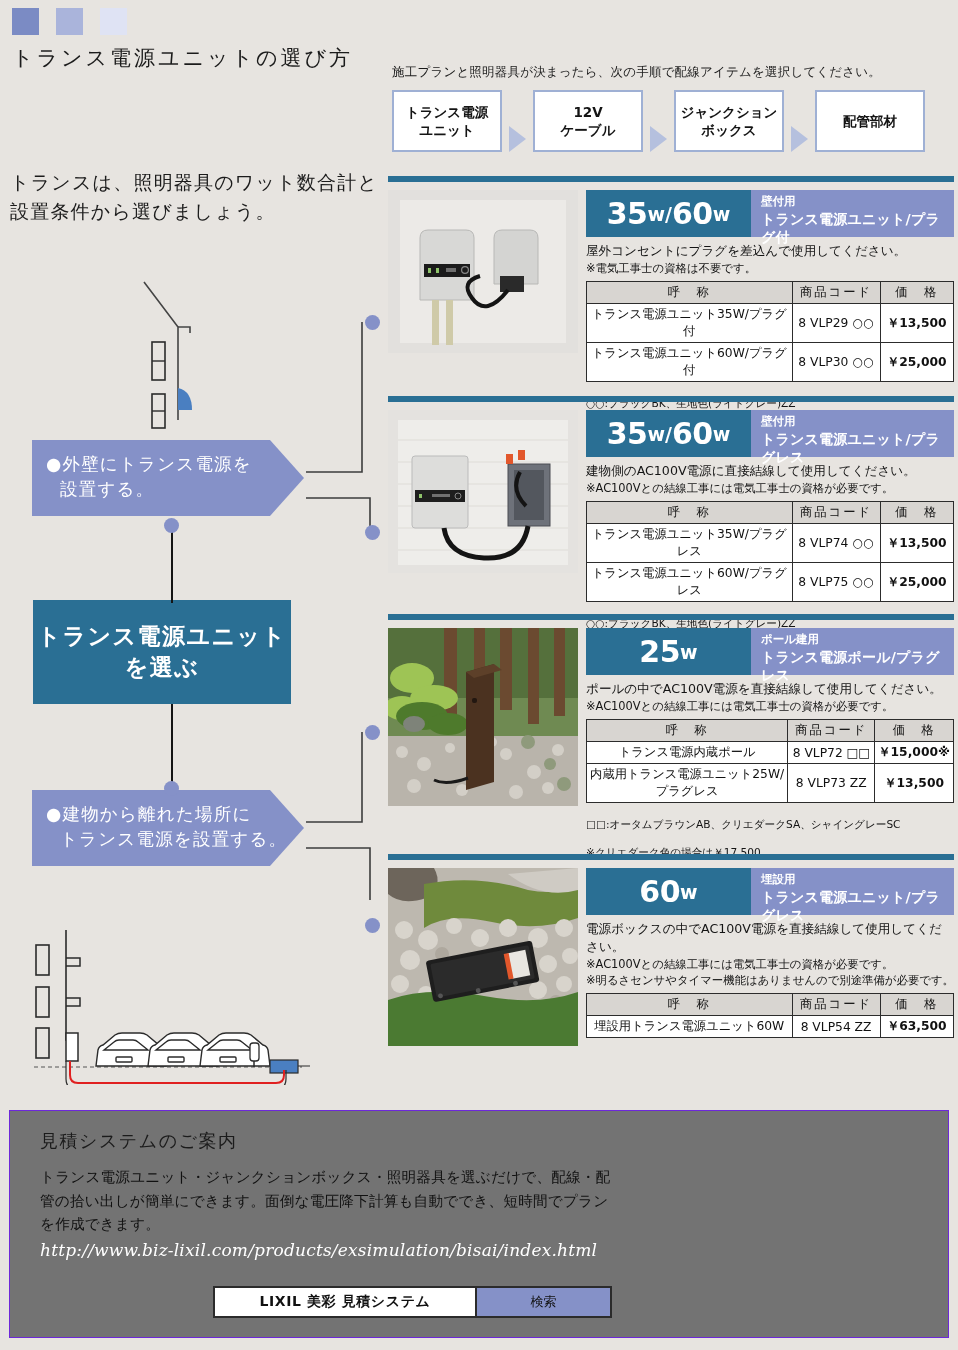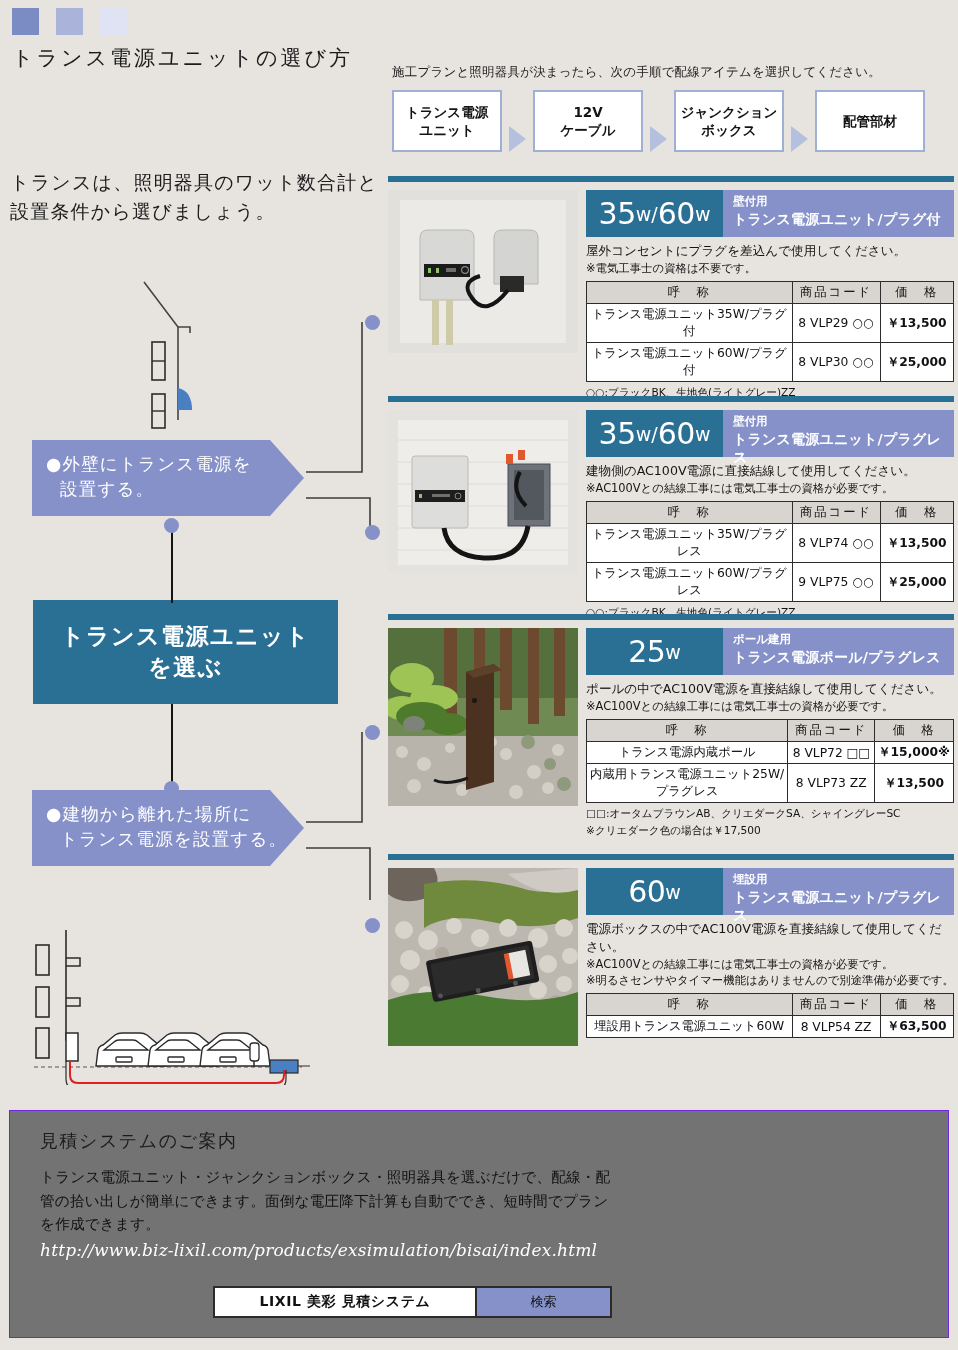--- a/index.html
+++ b/index.html
@@ -56,21 +56,21 @@
     position: absolute; background: #8591c8; color: #fff;
     font-size: 17.5px; line-height: 1.45; letter-spacing: 1.2px;
     padding: 12px 10px 12px 14px;
     font-family: "DejaVu Sans", sans-serif;
     clip-path: polygon(0 0, calc(100% - 34px) 0, 100% 50%, calc(100% - 34px) 100%, 0 100%);
   }
   .chev-a { left: 32px; top: 440px; width: 272px; height: 76px; }
   .chev-b { left: 32px; top: 790px; width: 272px; height: 76px; }
 
   .center-box {
-    position: absolute; left: 33px; top: 600px; width: 305px; height: 104px;
+    position: absolute; left: 33px; top: 600px; width: 258px; height: 104px;
     background: #2a6f94; color: #fff;
     display: flex; align-items: center; justify-content: center; text-align: center;
     font-size: 23px; font-weight: bold; line-height: 1.35; letter-spacing: 1.5px;
     font-family: "DejaVu Sans", sans-serif;
   }
 
   .vline { position: absolute; width: 2px; background: #141414; }
   .dot { position: absolute; width: 15px; height: 15px; border-radius: 50%; background: #8591c8; }
 
   
@@ -78,23 +78,23 @@
 
   .prod { position: absolute; left: 388px; width: 566px; }
   .prod-photo {
     position: absolute; left: 0; top: 0; width: 190px; height: 163px;
     background: #cfcbc6; overflow: hidden;
   }
   .prod-body { position: absolute; left: 198px; top: 0; width: 368px; }
 
   .badge-row { display: flex; height: 47px; }
   .badge-w {
-    width: 137px; background: #2a6f94; color: #fff;
+    width: 165px; background: #2a6f94; color: #fff;
     display: flex; align-items: center; justify-content: center;
-    font-family: "DejaVu Sans", sans-serif; font-weight: normal;
+    font-family: "DejaVu Sans", sans-serif; font-weight: bold;
   }
   .badge-w .big { font-size: 30px; letter-spacing: -.5px; }
   .badge-w .sml { font-size: 19px; }
   .badge-t {
     flex: 1; background: #8591c8; color: #fff; padding: 4px 0 0 10px;
     font-family: "DejaVu Sans", sans-serif;
   }
   .badge-t .l1 { font-size: 11.5px; line-height: 1.35; font-weight: bold; }
   .badge-t .l2 { font-size: 14px; line-height: 1.35; font-weight: bold; letter-spacing: .2px; }
 
@@ -112,21 +112,21 @@
     border: 1px solid #2c2c2c; font-size: 12.3px; padding: 2px 3px;
     text-align: center; color: #111;
   }
   table.ptable thead th { background: #d8d5d1; font-weight: normal; letter-spacing: 2px; }
   table.ptable tbody td { background: #fff; }
   table.ptable td.name { letter-spacing: 0px; }
   table.ptable td.price { font-weight: bold; }
   td.tight { font-size: 11.1px; letter-spacing: -0.4px; }
 
   .footnote {
-    margin-top: 3px; font-size: 10.6px; line-height: 1.35; color: #141414;
+    margin-top: 14px; font-size: 10.6px; line-height: 1.35; color: #141414;
     font-family: "DejaVu Sans", sans-serif;
   }
 
   
   .bottom {
     position: absolute; left: 9px; top: 1110px; width: 940px; height: 228px;
     background: #737373; border: 1px solid #6d28d9;
   }
   .bottom-inner { position: absolute; left: 30px; top: 18px; width: 580px; }
   .b-title {
@@ -399,21 +399,21 @@
           </tr>
         </thead>
         <tbody>
           <tr>
             <td class="name">トランス電源ユニット35W/プラグレス</td>
             <td>8 VLP74 ○○</td>
             <td class="price">￥13,500</td>
           </tr>
           <tr>
             <td class="name">トランス電源ユニット60W/プラグレス</td>
-            <td>9 VLP75 ○○</td>
+            <td>8 VLP75 ○○</td>
             <td class="price">￥25,000</td>
           </tr>
         </tbody>
       </table>
       <div class="footnote">○○:ブラックBK、生地色(ライトグレー)ZZ</div>
     </div>
   </div>
 
   <div class="rule" style="top:614px;"></div>
   <div class="prod" style="top:628px; height:185px;">

